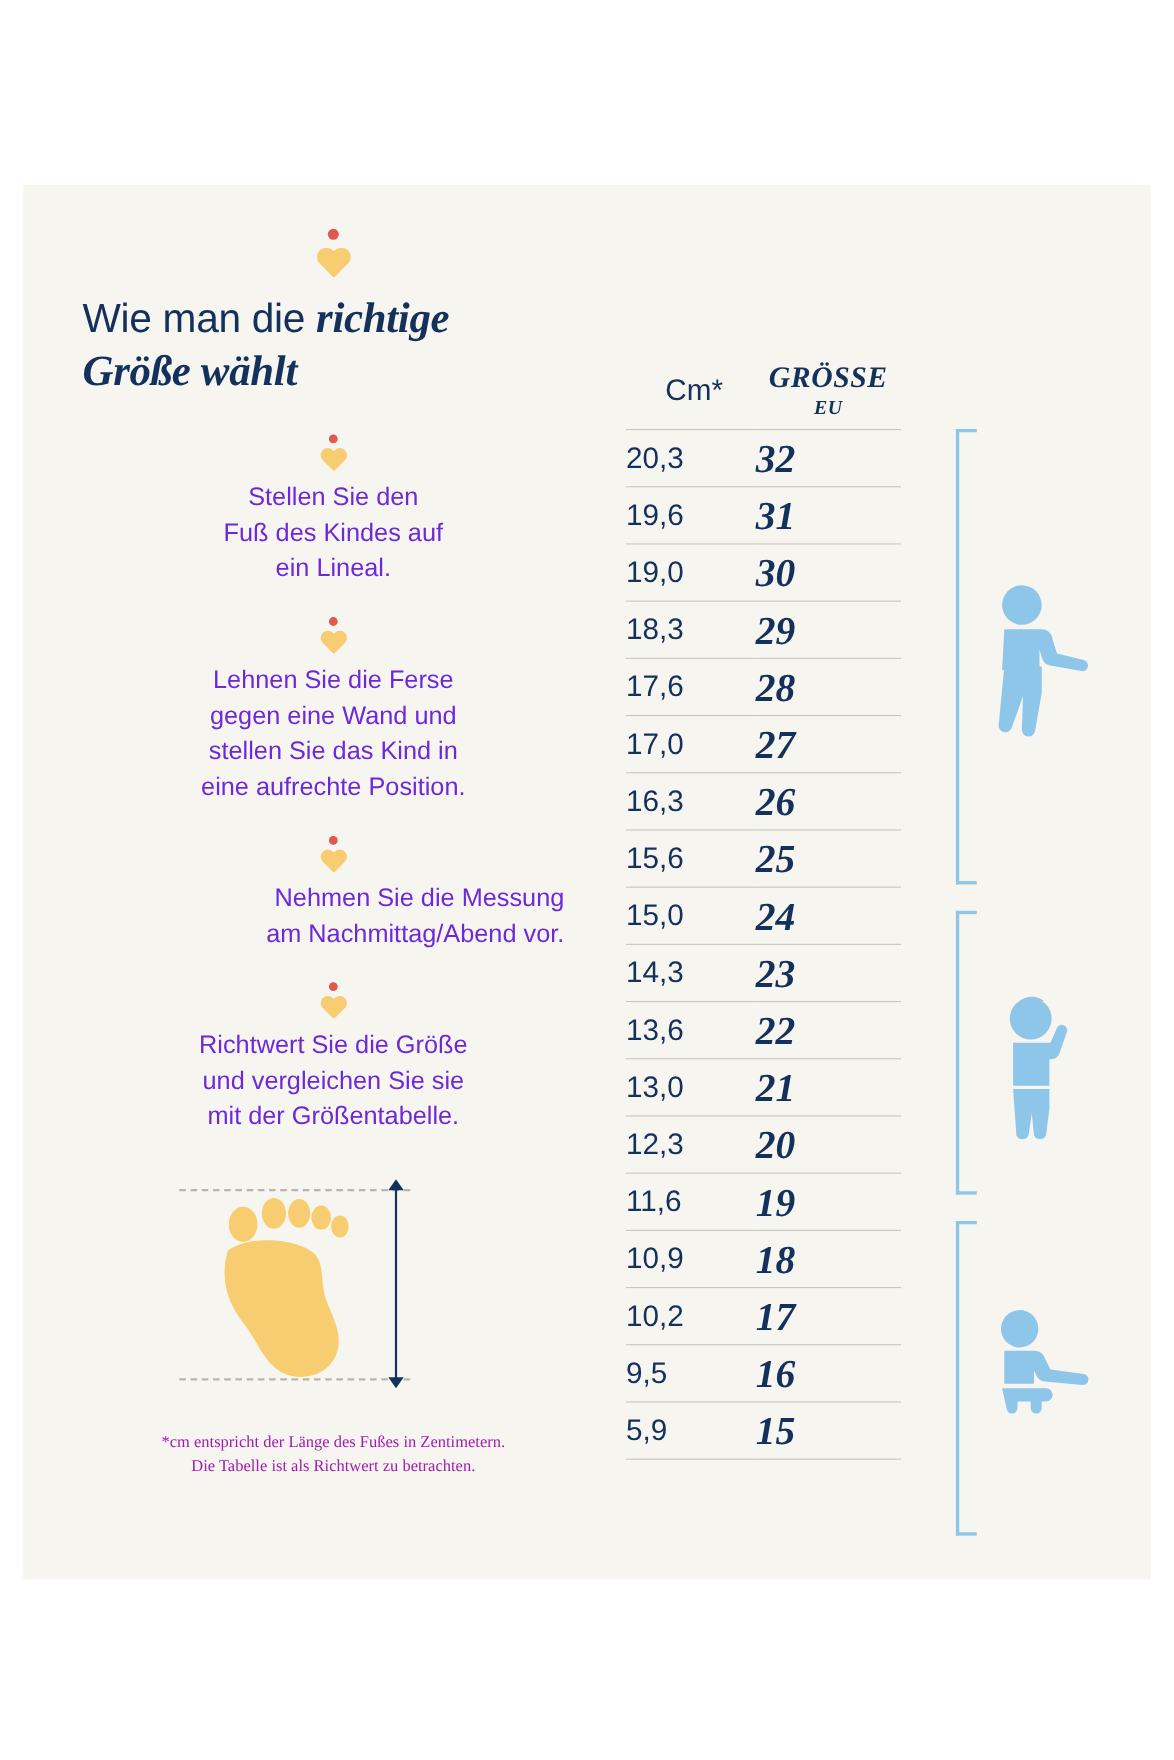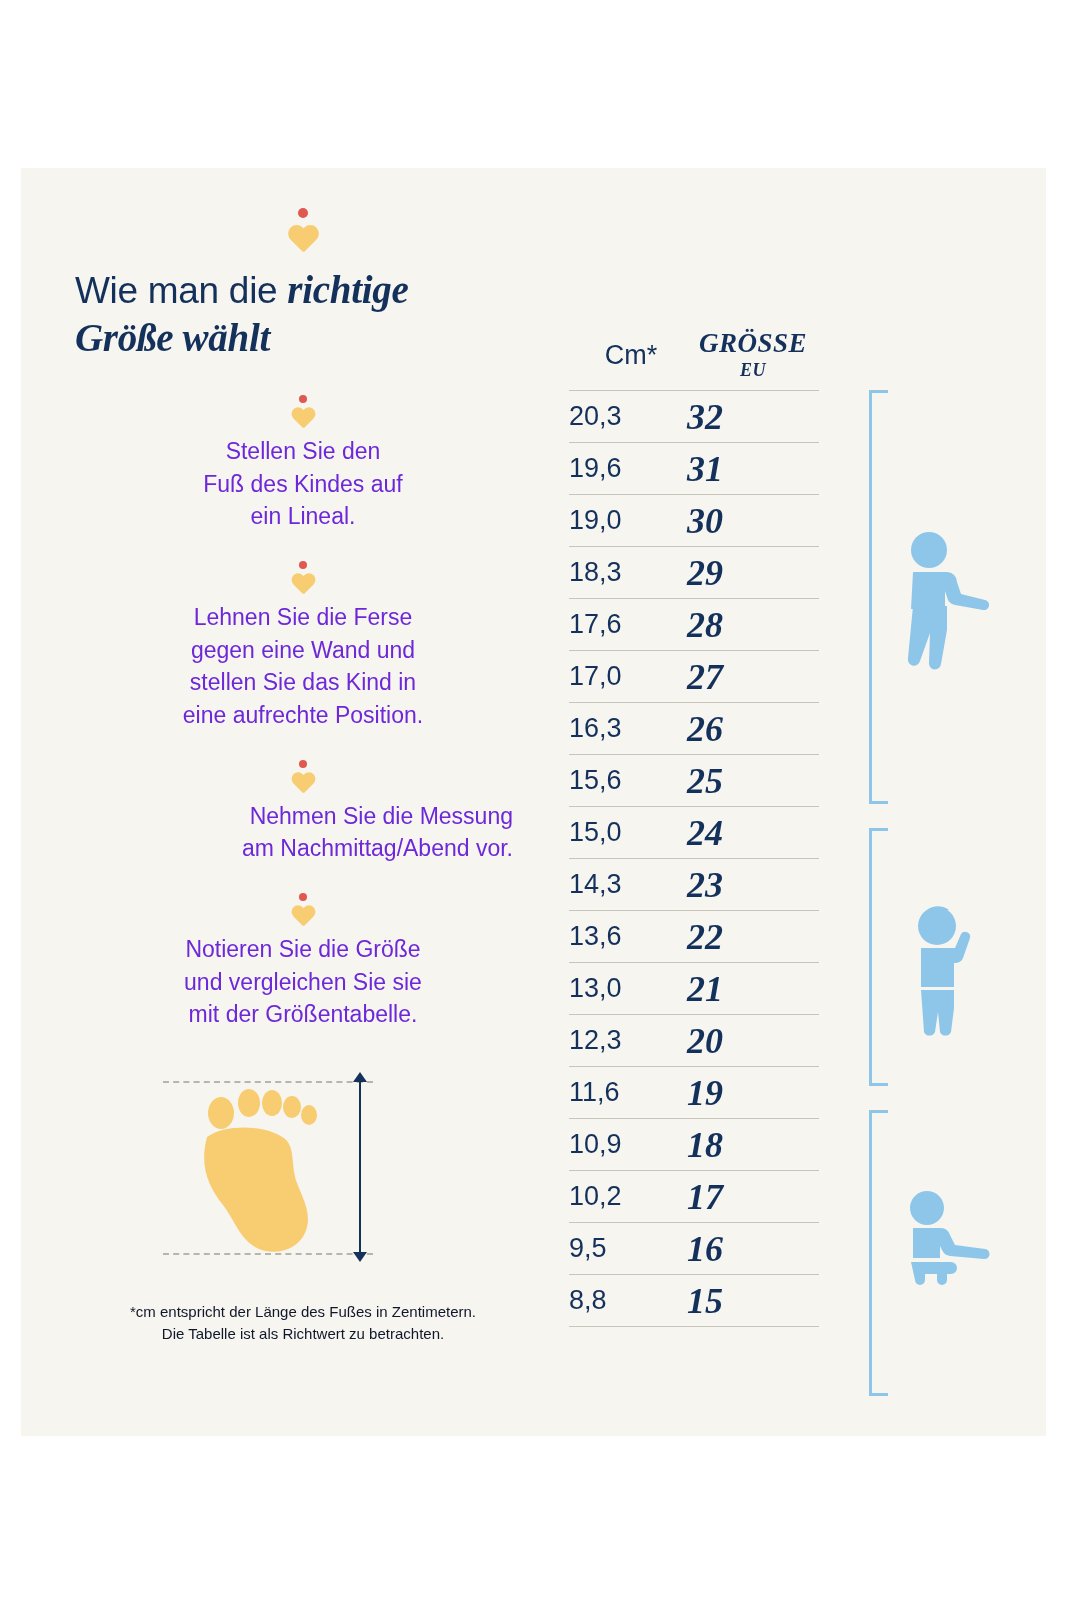--- a/index.html
+++ b/index.html
@@ -155,25 +155,26 @@
     top: -9px;
     border-bottom: 10px solid #14315c;
   }
   .foot-arrow:after {
     bottom: -9px;
     border-top: 10px solid #14315c;
   }
   .foot-svg { position: absolute; left: 6px; top: 0; }
 
   .footnote {
-    color: #0f172a;
+    color: #a21caf;
     font-size: 15px;
     line-height: 1.45;
     margin: 36px auto 0 auto;
     width: 420px;
+    font-family: Liberation Serif, serif;
   }
 
   
   .table-wrap {
     position: absolute;
     left: 548px;
     top: 160px;
     width: 250px;
   }
   .thead {
@@ -296,21 +297,21 @@
         </div>
         <div class="step" style="white-space:pre-line;text-align:right;">Nehmen Sie die Messung
 am Nachmittag/Abend vor.</div>
       </div>
 
       <div class="step-block" style="margin-top:28px;">
         <div class="ornament small">
           <span class="dot"></span>
             <span class="heart"></span>
         </div>
-        <div class="step" style="white-space:pre-line;">Notieren Sie die Größe
+        <div class="step" style="white-space:pre-line;">Richtwert Sie die Größe
 und vergleichen Sie sie
 mit der Größentabelle.</div>
       </div>
 
       <div class="foot-wrap">
         <div class="foot-dash-top"></div>
         <div class="foot-dash-bottom"></div>
         <svg class="foot-svg" width="190" height="190" viewBox="0 0 190 190">
           <path d="M38 62 C30 92 40 112 54 130 C66 146 70 162 86 172 C104 182 128 176 136 158 C144 140 134 124 128 108 C122 92 126 76 118 66 C106 52 60 46 38 62 Z" fill="#f8cd72"></path>
           <ellipse cx="52" cy="38" rx="13" ry="16" fill="#f8cd72"></ellipse>
@@ -398,21 +399,21 @@
             </tr>
             <tr>
               <td class="cm">10,2</td>
               <td class="eu">17</td>
             </tr>
             <tr>
               <td class="cm">9,5</td>
               <td class="eu">16</td>
             </tr>
             <tr>
-              <td class="cm">8,8</td>
+              <td class="cm">5,9</td>
               <td class="eu">15</td>
             </tr>
           </tbody>
       </table>
     </div>
 
     <div class="right-col">
       <div class="bracket" style="top:62px; height:408px;"></div>
       <div class="bracket" style="top:500px; height:252px;"></div>
       <div class="bracket" style="top:782px; height:280px;"></div>

